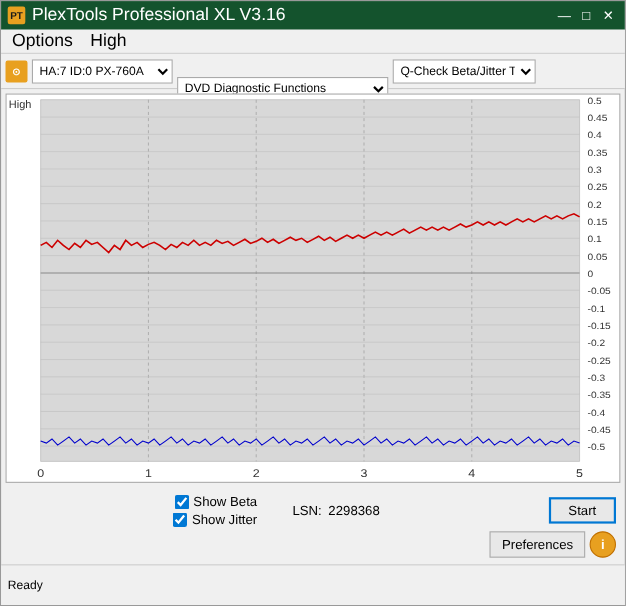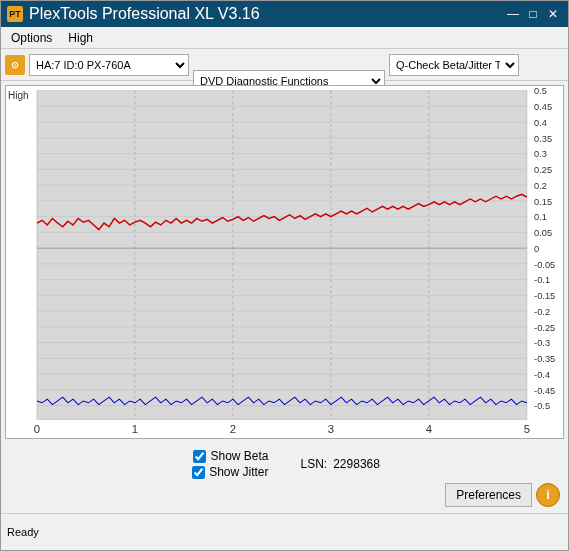--- a/index.html
+++ b/index.html
@@ -13,21 +13,21 @@
     }
     .window {
       width: 569px;
       height: 551px;
       background: #f0f0f0;
       border: 1px solid #999;
       display: flex;
       flex-direction: column;
     }
     .title-bar {
-      background: #0c4a6e;
+      background: #14532d;
       color: white;
       padding: 4px 6px;
       display: flex;
       align-items: center;
       justify-content: space-between;
       height: 26px;
       flex-shrink: 0;
     }
     .title-bar-left {
       display: flex;
@@ -74,21 +74,21 @@
       padding: 2px 4px;
       display: flex;
       gap: 4px;
       height: 22px;
       align-items: center;
       flex-shrink: 0;
     }
     .menu-item {
       padding: 2px 6px;
       cursor: pointer;
-      font-size: 12px;
+      font-size: 16px;
     }
 
     .toolbar {
       background: #f0f0f0;
       border-bottom: 1px solid #ccc;
       padding: 3px 4px;
       display: flex;
       align-items: center;
       gap: 4px;
       height: 32px;
@@ -107,21 +107,21 @@
       font-weight: bold;
       flex-shrink: 0;
     }
     .toolbar select {
       height: 22px;
       font-size: 11px;
       border: 1px solid #aaa;
       background: white;
       padding: 0 2px;
     }
-    .toolbar select:first-of-type { width: 160px; }
+    .toolbar select:first-of-type { width: 128px; }
     .toolbar select:nth-of-type(2) { width: 192px; margin-top: 32px; }
     .toolbar select:nth-of-type(3) { width: 130px; }
 
     .chart-area {
       flex: 1;
       background: white;
       position: relative;
       margin: 4px;
       border: 1px solid #aaa;
       overflow: hidden;
@@ -379,20 +379,23 @@
         </div>
         <div class="checkbox-item">
           <input type="checkbox" checked="" style="">
           <label>Show Jitter</label>
         </div>
       </div>
       <div class="lsn-section">
         <span class="lsn-label">LSN:</span>
         <span class="lsn-value">2298368</span>
       </div>
+      <div class="buttons-section">
+        <button class="btn-start">Start</button>
+      </div>
     </div>
 
     <div class="preferences-row">
       <button class="btn-preferences">Preferences</button>
       <div class="btn-info">i</div>
     </div>
 
     <div class="status-bar">
       <span>Ready</span>
     </div>

